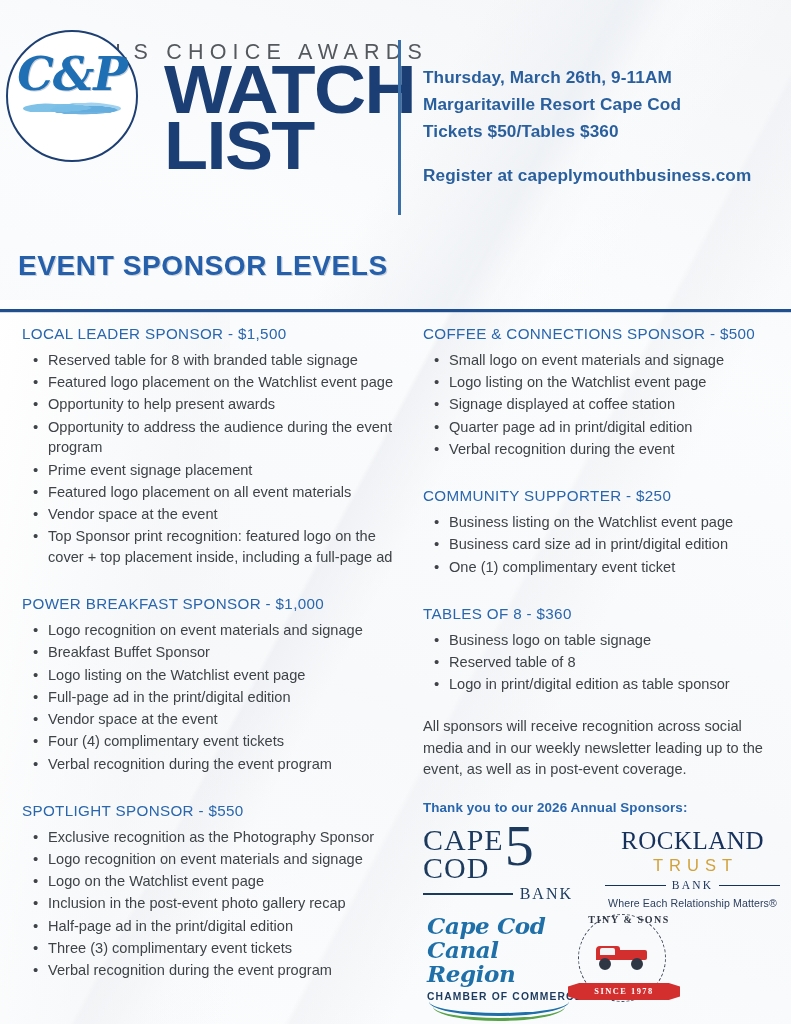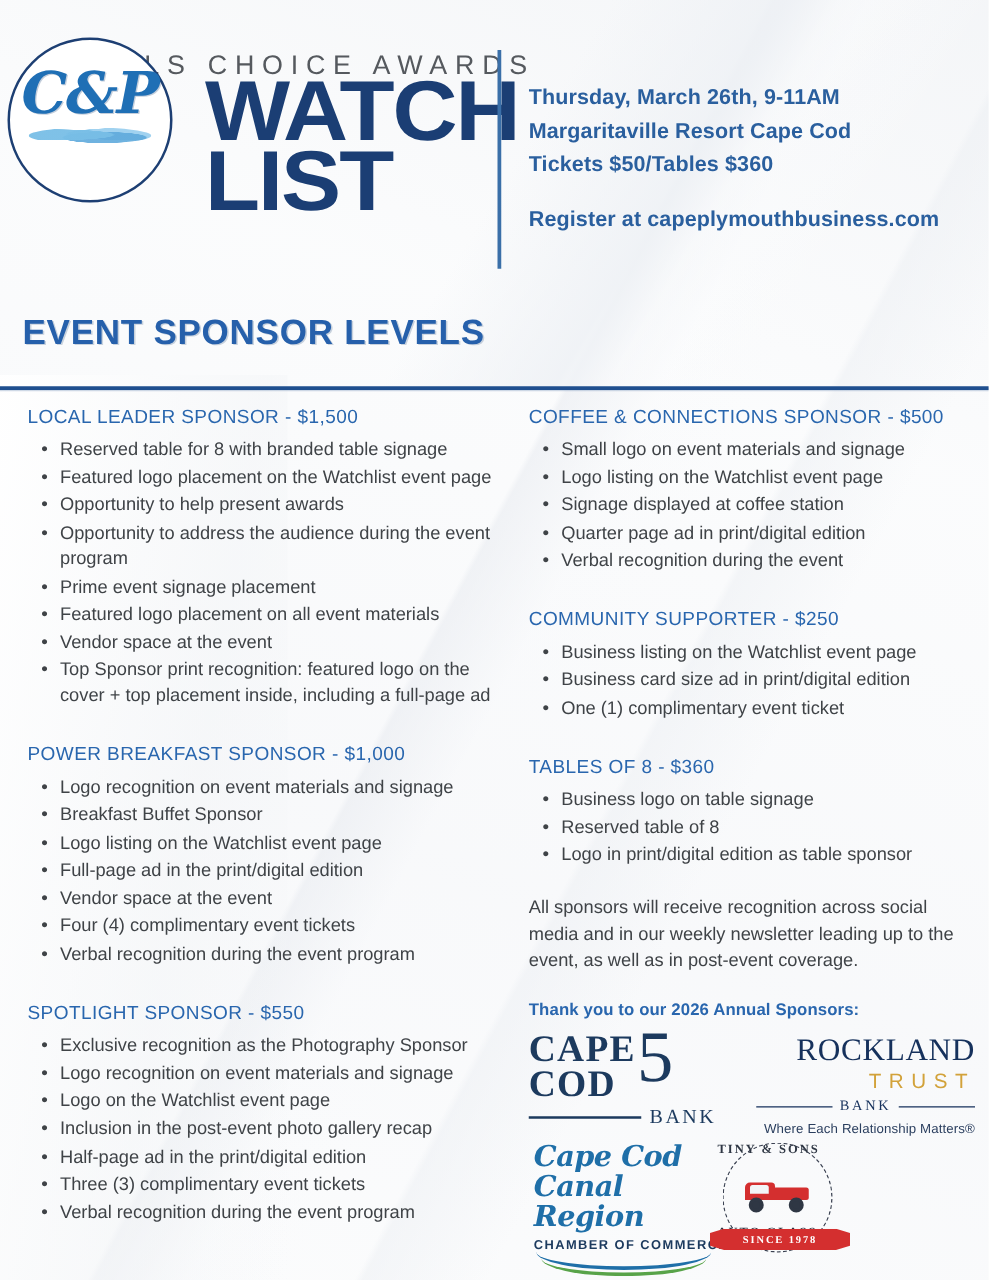--- a/index.html
+++ b/index.html
@@ -194,40 +194,40 @@
 
   
   .cc5 { left: 0px; top: 4px; width: 150px; }
   .cc5-top {
     display: flex; align-items: flex-start;
     font-family: "Liberation Serif", serif;
     color: #1c3a5e;
     line-height: 0.92;
   }
   .cc5-words {
-    font-size: 30px; font-weight: 700; letter-spacing: 1px;
+    font-size: 30px; font-weight: 400; letter-spacing: 1px;
   }
   .cc5-words span { display: block; }
   .cc5-five {
     font-size: 58px; font-weight: 400; line-height: 0.82;
     margin-left: 1px; margin-top: -4px;
   }
   .cc5-bank-row {
     display: flex; align-items: center; gap: 7px;
     margin-top: 4px; justify-content: flex-end;
     width: 150px;
   }
   .cc5-bank-row .rule { flex: 1; height: 1.4px; background: #1c3a5e; }
   .cc5-bank-row .bank {
     font-family: "Liberation Serif", serif;
     font-size: 16px; letter-spacing: 2px; color: #1c3a5e;
   }
 
   
-  .rtb { left: 182px; top: 6px; width: 175px; text-align: right; }
+  .rtb { left: 182px; top: 6px; width: 175px; text-align: center; }
   .rtb-name {
     font-family: "Liberation Serif", serif;
     font-size: 25px; color: #16315c; letter-spacing: 0.5px; line-height: 1;
   }
   .rtb-trust {
     font-family: "Liberation Sans", sans-serif;
     font-size: 16.5px; color: #d2a23a; letter-spacing: 6px;
     font-weight: 400; margin-top: 3px; padding-left: 6px;
   }
   .rtb-bank-row {
@@ -275,21 +275,21 @@
     width: 96px; height: 96px;
   }
   .tiny-ring {
     position: absolute; inset: 4px;
     border-radius: 50%;
     border: 2px dashed #3b4252;
     border-width: 1.5px;
   }
   .tiny-arc-top, .tiny-arc-bot {
     position: absolute; left: 0; right: 0;
-    text-align: left;
+    text-align: right;
     font-family: "Liberation Serif", serif;
     font-weight: 700;
     color: #2f3744;
   }
   .tiny-arc-top { top: 4px; font-size: 10px; letter-spacing: 1.6px; }
   .tiny-arc-bot { bottom: 14px; font-size: 10px; letter-spacing: 1.6px; }
   .tiny-truck {
     position: absolute; left: 20px; top: 34px; width: 56px; height: 26px;
   }
   .tiny-truck .cab {

